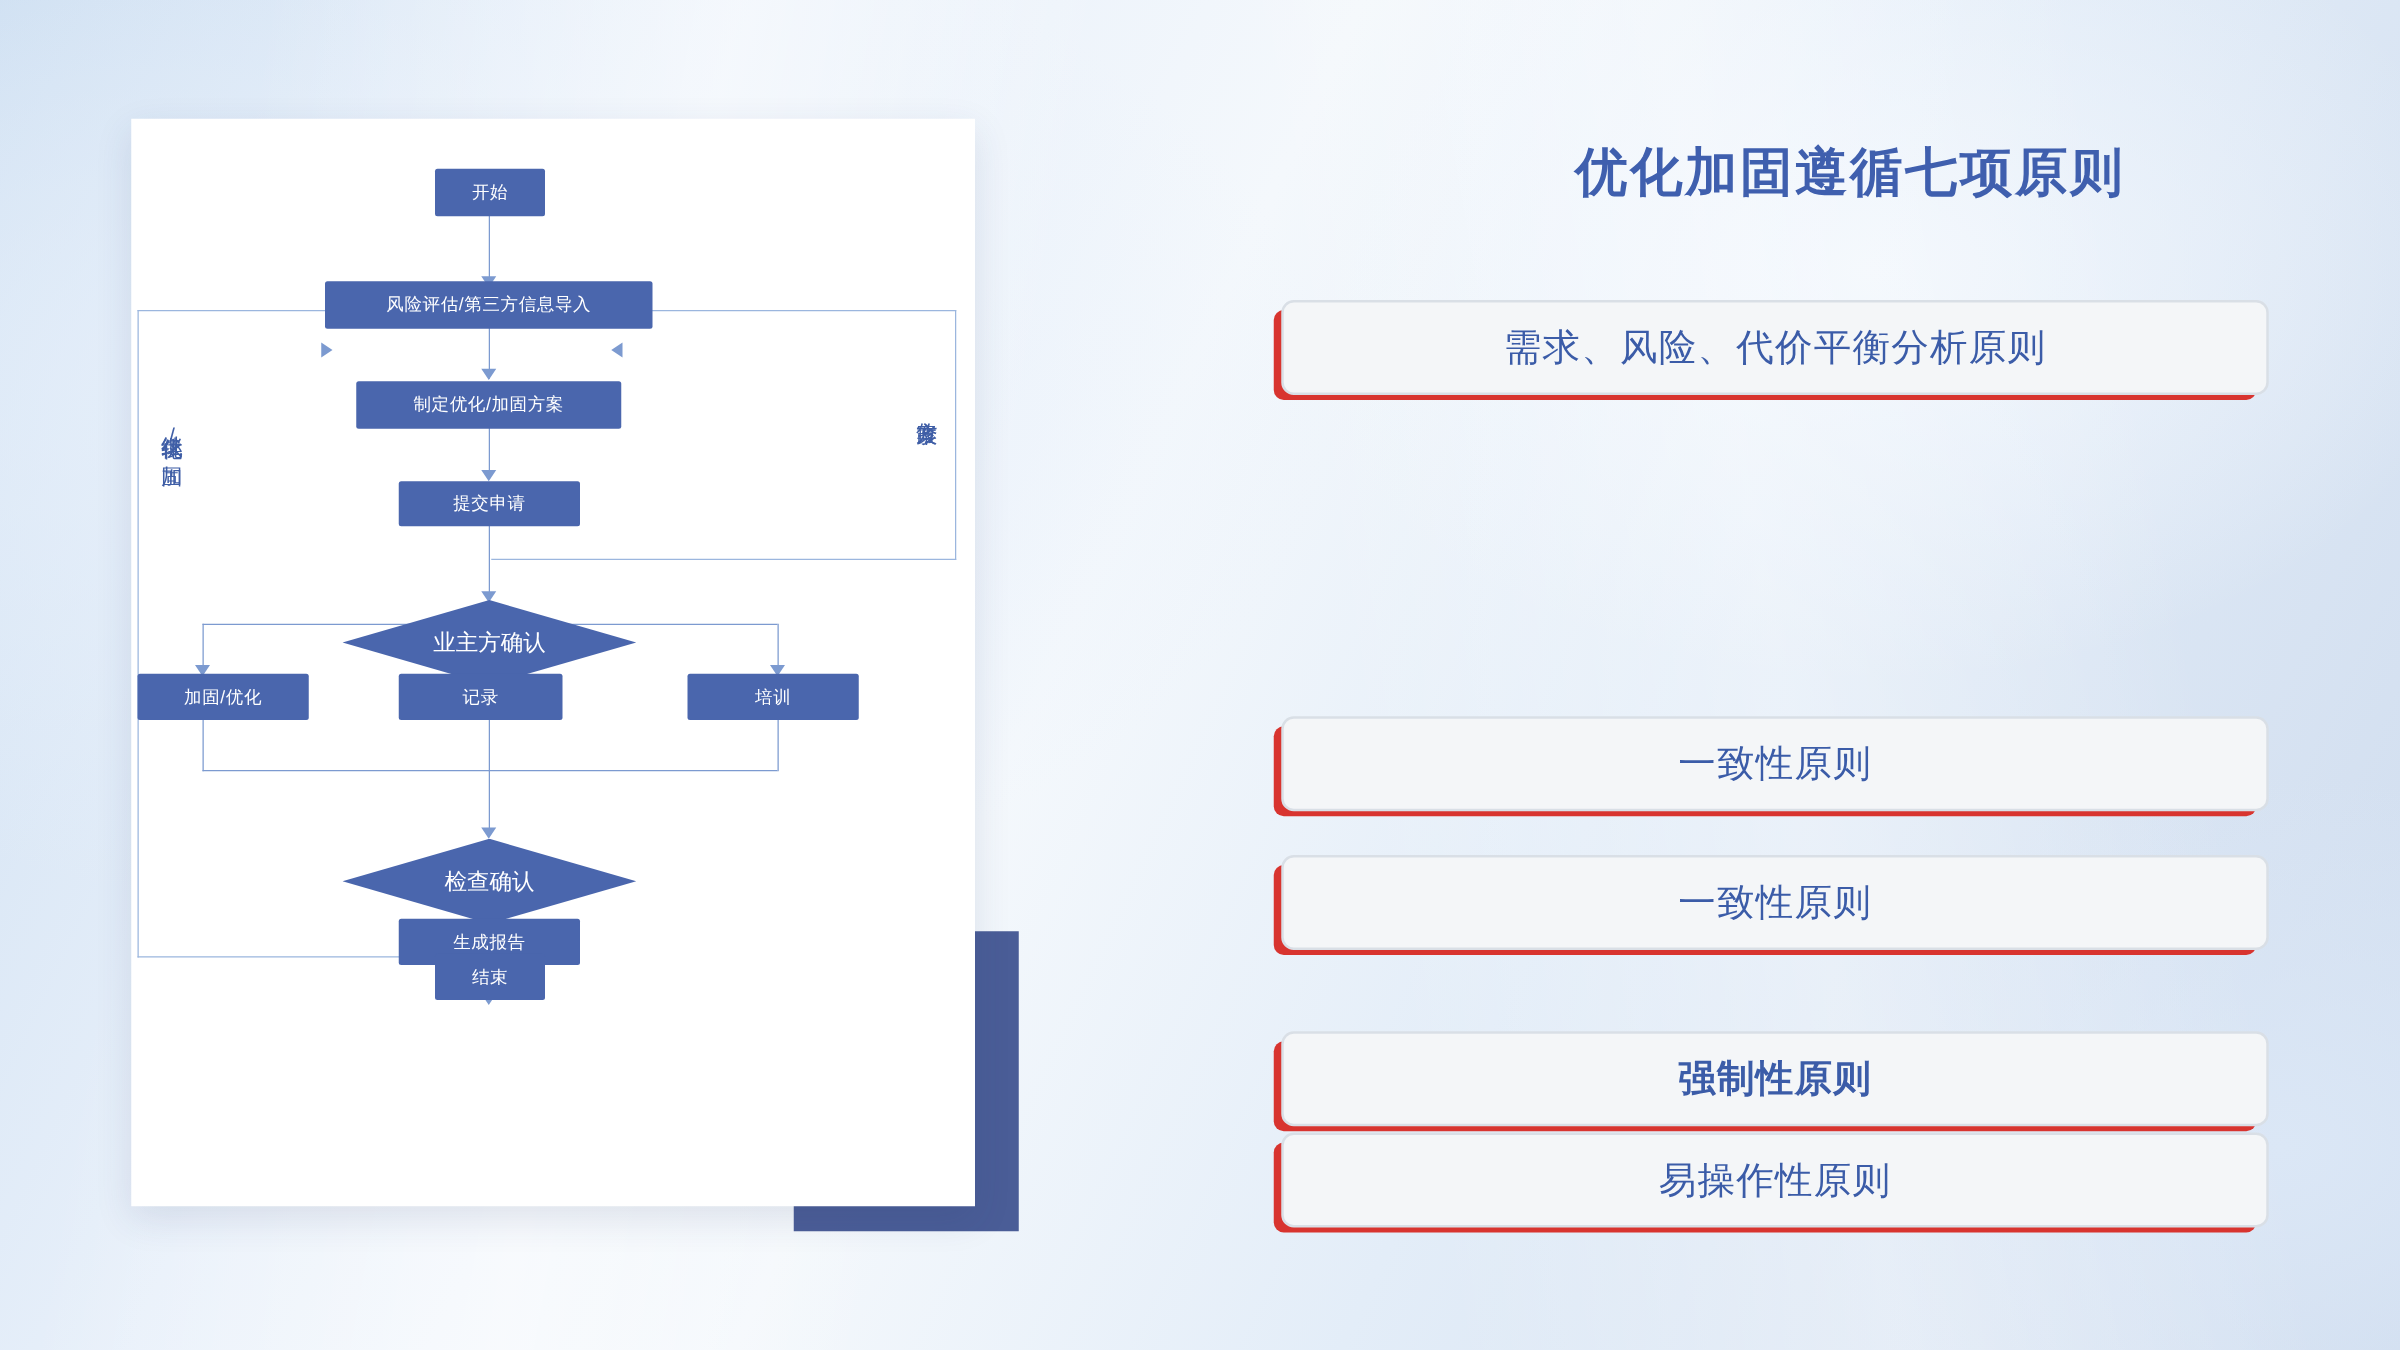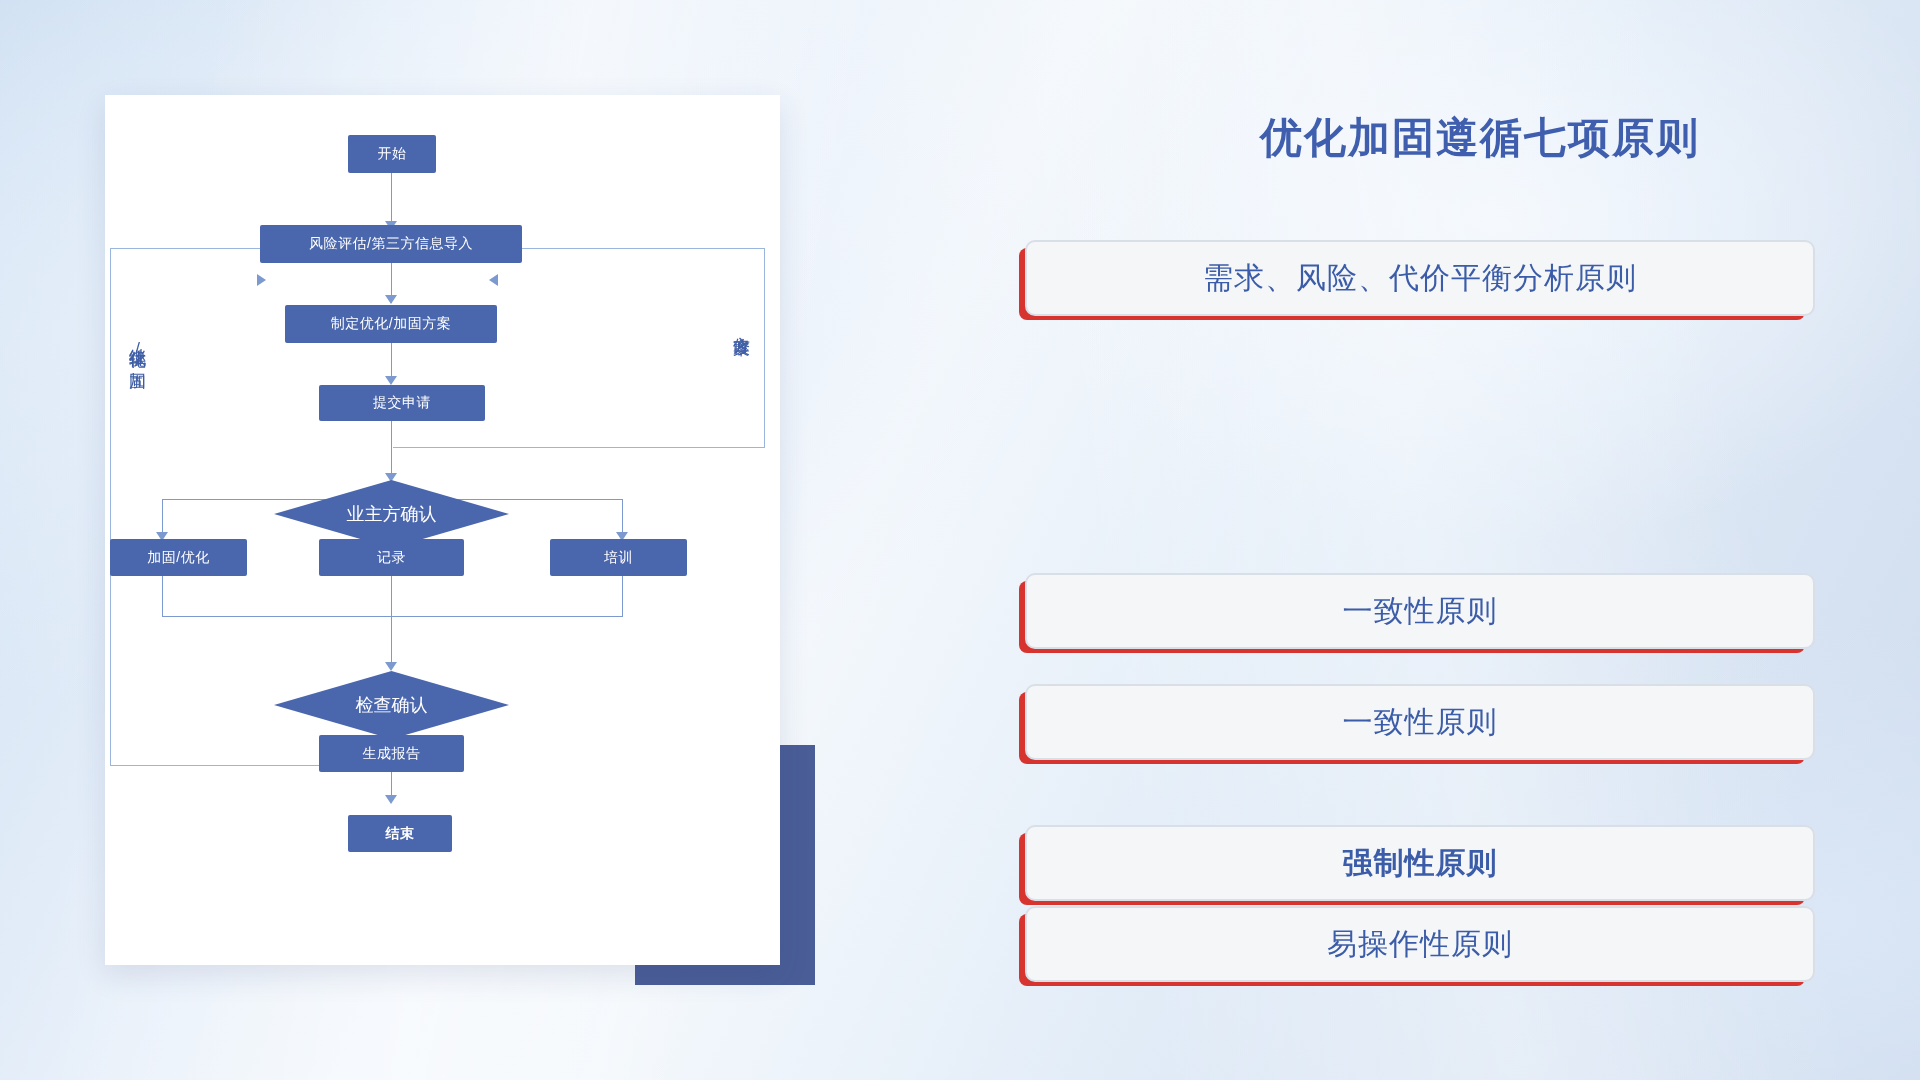--- a/index.html
+++ b/index.html
@@ -213,43 +213,43 @@
 
     <div class="vline" style="left:286px; top:673px; height:32px;"></div>
     <div class="arrow-down" style="left:280px; top:700px;"></div>
 
     <div class="node" style="left:243px; top:40px; width:88px; height:38px;">开始</div>
 
     <div class="node" style="left:155px; top:130px; width:262px; height:38px;text-align:right;">风险评估/第三方信息导入</div>
 
     <div class="node" style="left:180px; top:210px; width:212px; height:38px;">制定优化/加固方案</div>
 
-    <div class="node" style="left:214px; top:290px; width:166px; height:36px;">提交申请</div>
+    <div class="node" style="left:214px; top:290px; width:145px; height:36px;">提交申请</div>
 
     <div class="diamond-wrap" style="left:169px; top:385px; width:235px; height:68px;">
       <svg class="diamond" viewBox="0 0 235 68" preserveAspectRatio="none">
         <polygon points="117.5,0 235,34 117.5,68 0,34" fill="#4a66ad"></polygon>
       </svg>
       <div class="diamond-label">业主方确认</div>
     </div>
 
     <div class="node" style="left:5px; top:444px; width:137px; height:37px;">加固/优化</div>
-    <div class="node" style="left:214px; top:444px; width:145px; height:37px;">记录</div>
+    <div class="node" style="left:214px; top:444px; width:131px; height:37px;">记录</div>
     <div class="node" style="left:445px; top:444px; width:137px; height:37px;">培训</div>
 
     <div class="diamond-wrap" style="left:169px; top:576px; width:235px; height:68px;">
       <svg class="diamond" viewBox="0 0 235 68" preserveAspectRatio="none">
         <polygon points="117.5,0 235,34 117.5,68 0,34" fill="#4a66ad"></polygon>
       </svg>
       <div class="diamond-label">检查确认</div>
     </div>
 
     <div class="node" style="left:214px; top:640px; width:145px; height:37px;">生成报告</div>
 
-    <div class="node" style="left:243px; top:720px; width:104px; height:37px;font-weight:bold;">结束</div>
+    <div class="node" style="left:243px; top:668px; width:88px; height:37px;">结束</div>
   </div>
 
   <div class="right-title">优化加固遵循七项原则</div>
 
   <div class="principle" style="top:240px;">需求、风险、代价平衡分析原则</div>
   <div class="principle" style="top:573px;">一致性原则</div>
   <div class="principle" style="top:684px;">一致性原则</div>
   <div class="principle" style="top:825px;font-weight:bold;">强制性原则</div>
   <div class="principle" style="top:906px;">易操作性原则</div>
 

